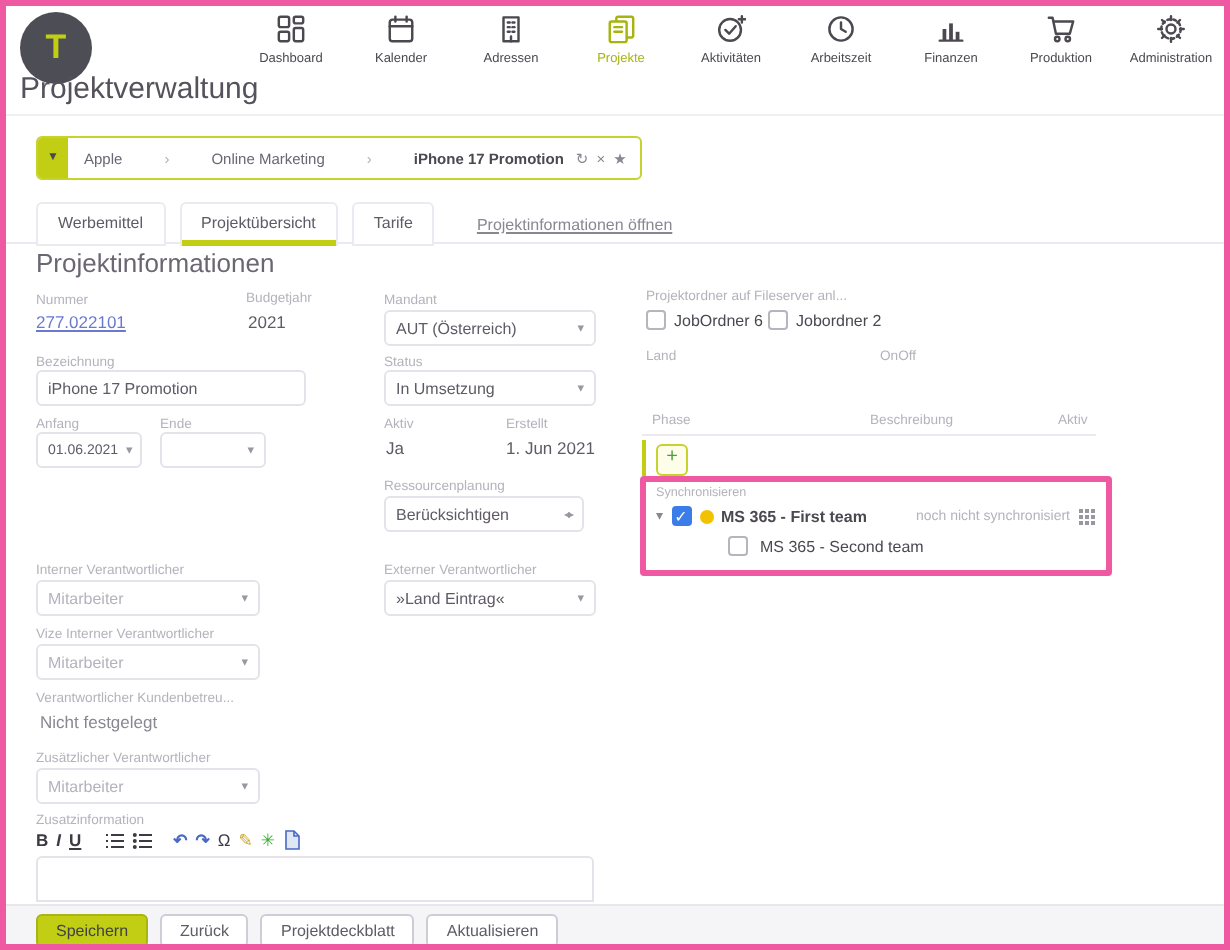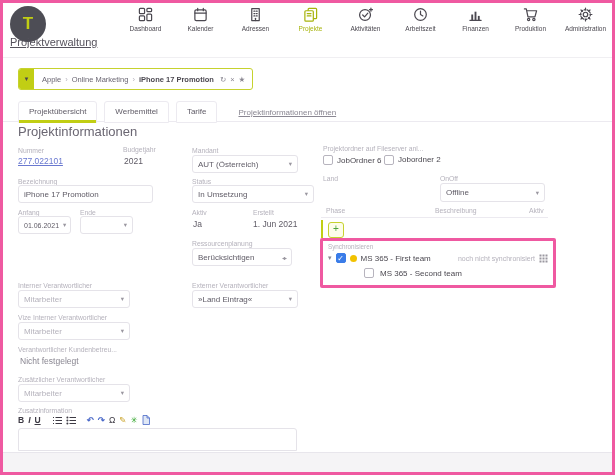--- a/index.html
+++ b/index.html
@@ -9,28 +9,28 @@
   .abs{position:absolute;}
   
   .logo{left:10px;top:6px;width:36px;height:36px;border-radius:50%;background:#4d4d55;
         display:flex;align-items:center;justify-content:center;color:#c1ce14;font-weight:bold;font-size:17px;}
   .nav{top:7px;right:2px;display:flex;}
   .nav-item{width:55px;display:flex;flex-direction:column;align-items:center;gap:2px;
             color:#4b4850;font-size:6.5px;cursor:pointer;}
   .nav-item svg{width:15px;height:15px;stroke:#4b4850;fill:none;stroke-width:1.3;stroke-linecap:round;stroke-linejoin:round;}
   .nav-item.active{color:#a7b40d;}
   .nav-item.active svg{stroke:#a7b40d;}
-  .page-title{left:10px;top:36px;font-size:11px;color:#55525c;text-decoration:underline;}
+  .page-title{left:10px;top:36px;font-size:15px;color:#55525c;}
   .hdr-divider{top:57px;left:0;right:0;height:1px;background:#f0eff2;}
   
   .crumbbox{left:18px;top:68px;height:20px;display:flex;align-items:center;border:1px solid #c6d22e;
             border-radius:3px;background:#fff;padding-right:7px;}
   .crumb-dd{width:15px;height:20px;background:#c1ce14;display:flex;align-items:center;justify-content:center;
             font-size:6px;color:#4b4850;border-radius:2px 0 0 2px;cursor:pointer;}
-  .crumb-text{font-size:7.5px;color:#6a6672;margin-left:8px;display:flex;gap:4px;align-items:center;white-space:nowrap;}
+  .crumb-text{font-size:7.5px;color:#6a6672;margin-left:8px;display:flex;gap:21px;align-items:center;white-space:nowrap;}
   .crumb-sep{color:#b5b2bc;}
   .crumb-last{font-weight:bold;color:#4b4850;}
   .crumb-actions{display:flex;gap:4px;margin-left:6px;font-size:7.5px;color:#8a8792;}
   .crumb-actions span{cursor:pointer;}
   
   .tabs{left:18px;top:101px;display:flex;gap:7px;align-items:flex-end;z-index:2;}
   .tab{border:1px solid #eceaf0;border-radius:3px 3px 0 0;padding:5px 10px 6px;font-size:8px;color:#5f5b66;
        background:#fff;position:relative;cursor:pointer;white-space:nowrap;}
   .tab.active::after{content:"";position:absolute;left:0;right:0;bottom:-1px;height:3px;background:#c1ce14;}
   .finance-link{font-size:8px;color:#8a8792;text-decoration:underline;margin-left:14px;padding-bottom:6px;cursor:pointer;}
@@ -49,21 +49,21 @@
   
   .cb{width:10px;height:10px;border:1px solid #b7b4be;border-radius:2px;background:#fff;box-sizing:border-box;cursor:pointer;}
   .cb.checked{background:#3a7ce8;border-color:#3a7ce8;color:#fff;font-size:8px;line-height:9px;text-align:center;}
   .cb-label{font-size:8px;color:#4b4850;}
   
   .tbl-divider{background:#eceaf0;height:1px;}
   .green-bar{width:2px;background:#c1ce14;}
   .plus-btn{width:14px;height:14px;border:1px solid #c6d22e;border-radius:3px;background:#fdfde9;color:#4ba23c;
             font-size:10px;line-height:12px;text-align:center;cursor:pointer;}
   
-  .sync-name{font-size:8px;color:#4b4850;font-weight:normal;white-space:nowrap;}
+  .sync-name{font-size:8px;color:#4b4850;font-weight:bold;white-space:nowrap;}
   .sync-name.normal{font-weight:normal;}
   .sync-status{font-size:7px;color:#b5b2bc;white-space:nowrap;}
   .dot{width:7px;height:7px;border-radius:50%;background:#f2c200;}
   .tree-caret{font-size:7px;color:#8a8792;cursor:pointer;}
   .pink-box{left:320px;top:238px;width:236px;height:50px;border:3px solid #ef59a1;border-radius:2px;
             pointer-events:none;z-index:55;box-sizing:border-box;}
   
   .toolbar{left:18px;top:415px;display:flex;align-items:center;gap:4px;font-size:8.5px;color:#3d3a44;}
   .toolbar .tb{cursor:pointer;line-height:10px;}
   .tb.b{font-weight:bold;}
@@ -189,22 +189,22 @@
     </div>
     <div class="crumb-actions">
       <span>↻</span>
       <span>×</span>
       <span>★</span>
     </div>
   </div>
 
   <div class="abs tabs-divider"></div>
   <div class="abs tabs">
+    <div class="tab">Werbemittel</div>
     <div class="tab active">Projektübersicht</div>
-    <div class="tab">Werbemittel</div>
     <div class="tab">Tarife</div>
     <div class="finance-link">Projektinformationen öffnen</div>
   </div>
 
   <div class="abs section-title">Projektinformationen</div>
 
   <div class="abs lbl" style="left:18px;top:147px">Nummer</div>
   <div class="abs val link" style="left:18px;top:156px">277.022101</div>
 
   <div class="abs lbl" style="left:123px;top:146px">Budgetjahr</div>
@@ -215,21 +215,21 @@
     <span class="sel-text">AUT (Österreich)</span>
     <span class="caret">▾</span>
   </div>
 
   <div class="abs lbl" style="left:18px;top:178px">Bezeichnung</div>
   <div class="abs sel" style="left:18px;top:185px;width:135px">
     <span class="sel-text">iPhone 17 Promotion</span>
   </div>
 
   <div class="abs lbl" style="left:192px;top:178px">Status</div>
-  <div class="abs sel" style="left:192px;top:185px;width:122px">
+  <div class="abs sel" style="left:192px;top:185px;width:106px">
     <span class="sel-text">In Umsetzung</span>
     <span class="caret">▾</span>
   </div>
 
   <div class="abs lbl" style="left:18px;top:209px">Anfang</div>
   <div class="abs sel" style="left:18px;top:216px;width:53px;font-size:7px">
     <span class="sel-text">01.06.2021</span>
     <span class="caret">▾</span>
   </div>
   <div class="abs lbl" style="left:80px;top:209px">Ende</div>
@@ -322,31 +322,27 @@
       </span>
   </div>
   <div class="abs textarea"></div>
 
   <div class="abs lbl" style="left:323px;top:145px">Projektordner auf Fileserver anl...</div>
 
   <div class="abs" style="left:323px;top:155px;display:flex;align-items:center;gap:4px">
     <span class="cb"></span>
     <span class="cb-label">JobOrdner 6</span>
   </div>
-  <div class="abs" style="left:384px;top:155px;display:flex;gap:4px">
+  <div class="abs" style="left:384px;top:155px;display:flex;align-items:center;gap:4px">
     <span class="cb"></span>
     <span class="cb-label">Jobordner 2</span>
   </div>
 
   <div class="abs lbl" style="left:323px;top:175px">Land</div>
   <div class="abs lbl" style="left:440px;top:175px">OnOff</div>
-  <div class="abs sel" style="left:440px;top:183px;width:105px;height:19px">
-    <span class="sel-text">Offline</span>
-    <span class="caret">▾</span>
-  </div>
 
   <div class="abs lbl" style="left:326px;top:207px">Phase</div>
   <div class="abs lbl" style="left:435px;top:207px">Beschreibung</div>
   <div class="abs lbl" style="left:529px;top:207px">Aktiv</div>
   <div class="abs tbl-divider" style="left:321px;top:217px;width:227px"></div>
 
   <div class="abs green-bar" style="left:321px;top:220px;height:18px"></div>
   <div class="abs plus-btn" style="left:328px;top:222px">+</div>
 
   <div class="abs lbl" style="left:328px;top:243px;font-size:6.3px">Synchronisieren</div>
@@ -375,15 +371,21 @@
   </div>
 
   <div class="abs" style="left:364px;top:268px;display:flex;align-items:center;gap:6px">
     <span class="cb"></span>
     <span class="sync-name normal">MS 365 - Second team</span>
   </div>
 
   <div class="abs pink-box"></div>
 
   <div class="abs footer"></div>
+  <div class="abs footer-btns">
+    <button class="btn primary">Speichern</button>
+    <button class="btn">Zurück</button>
+    <button class="btn">Projektdeckblatt</button>
+    <button class="btn">Aktualisieren</button>
+  </div>
 
   <div class="pink-frame"></div>
 </div>
 
 </body></html>

